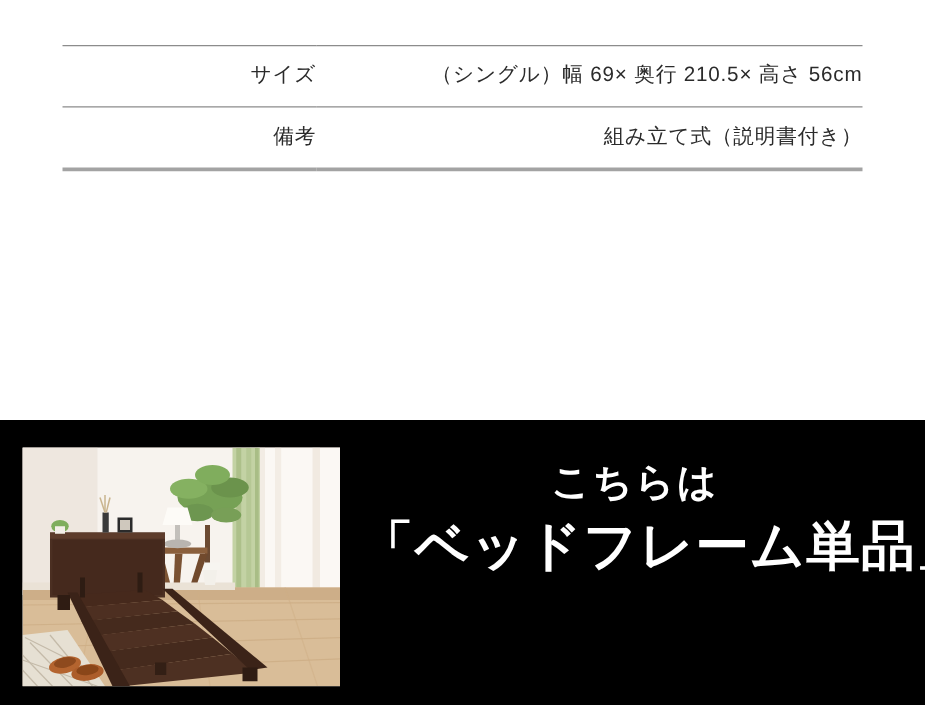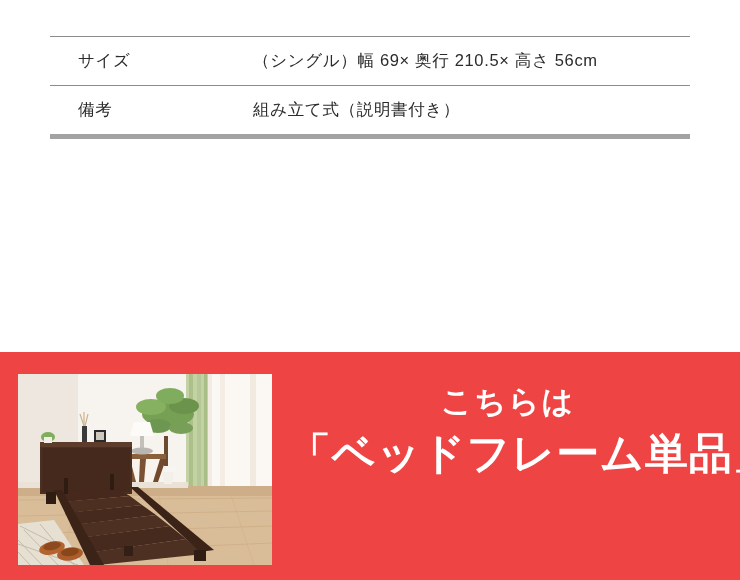--- a/index.html
+++ b/index.html
@@ -19,26 +19,27 @@
   .spec-wrap {
     position: absolute;
     left: 50px;
     top: 36px;
     width: 640px;
   }
   .spec-table {
     width: 100%;
     border-collapse: collapse;
     table-layout: fixed;
+    text-align: right;
   }
   .spec-table tr {
     border-top: 1px solid #8c8c8c;
   }
   .spec-table tr:last-child {
-    border-bottom: 5px solid #a3a3a3;
+    border-bottom: 3px solid #a3a3a3;
   }
   .spec-table td {
     padding: 0;
     height: 48px;
     vertical-align: middle;
     font-size: 16.5px;
     color: #2b2b2b;
     letter-spacing: 0.04em;
     line-height: 1.2;
   }
@@ -48,24 +49,24 @@
     box-sizing: border-box;
   }
   .spec-value {
     padding-left: 0 !important;
   }
 
   
   .banner {
     position: absolute;
     left: 0;
-    top: 352px;
+    top: 336px;
     width: 740px;
     height: 228px;
-    background: #ef4444;
+    background: #000000;
     overflow: hidden;
   }
   .banner-inner {
     position: absolute;
     inset: 0;
   }
 
   
   .photo {
     position: absolute;

